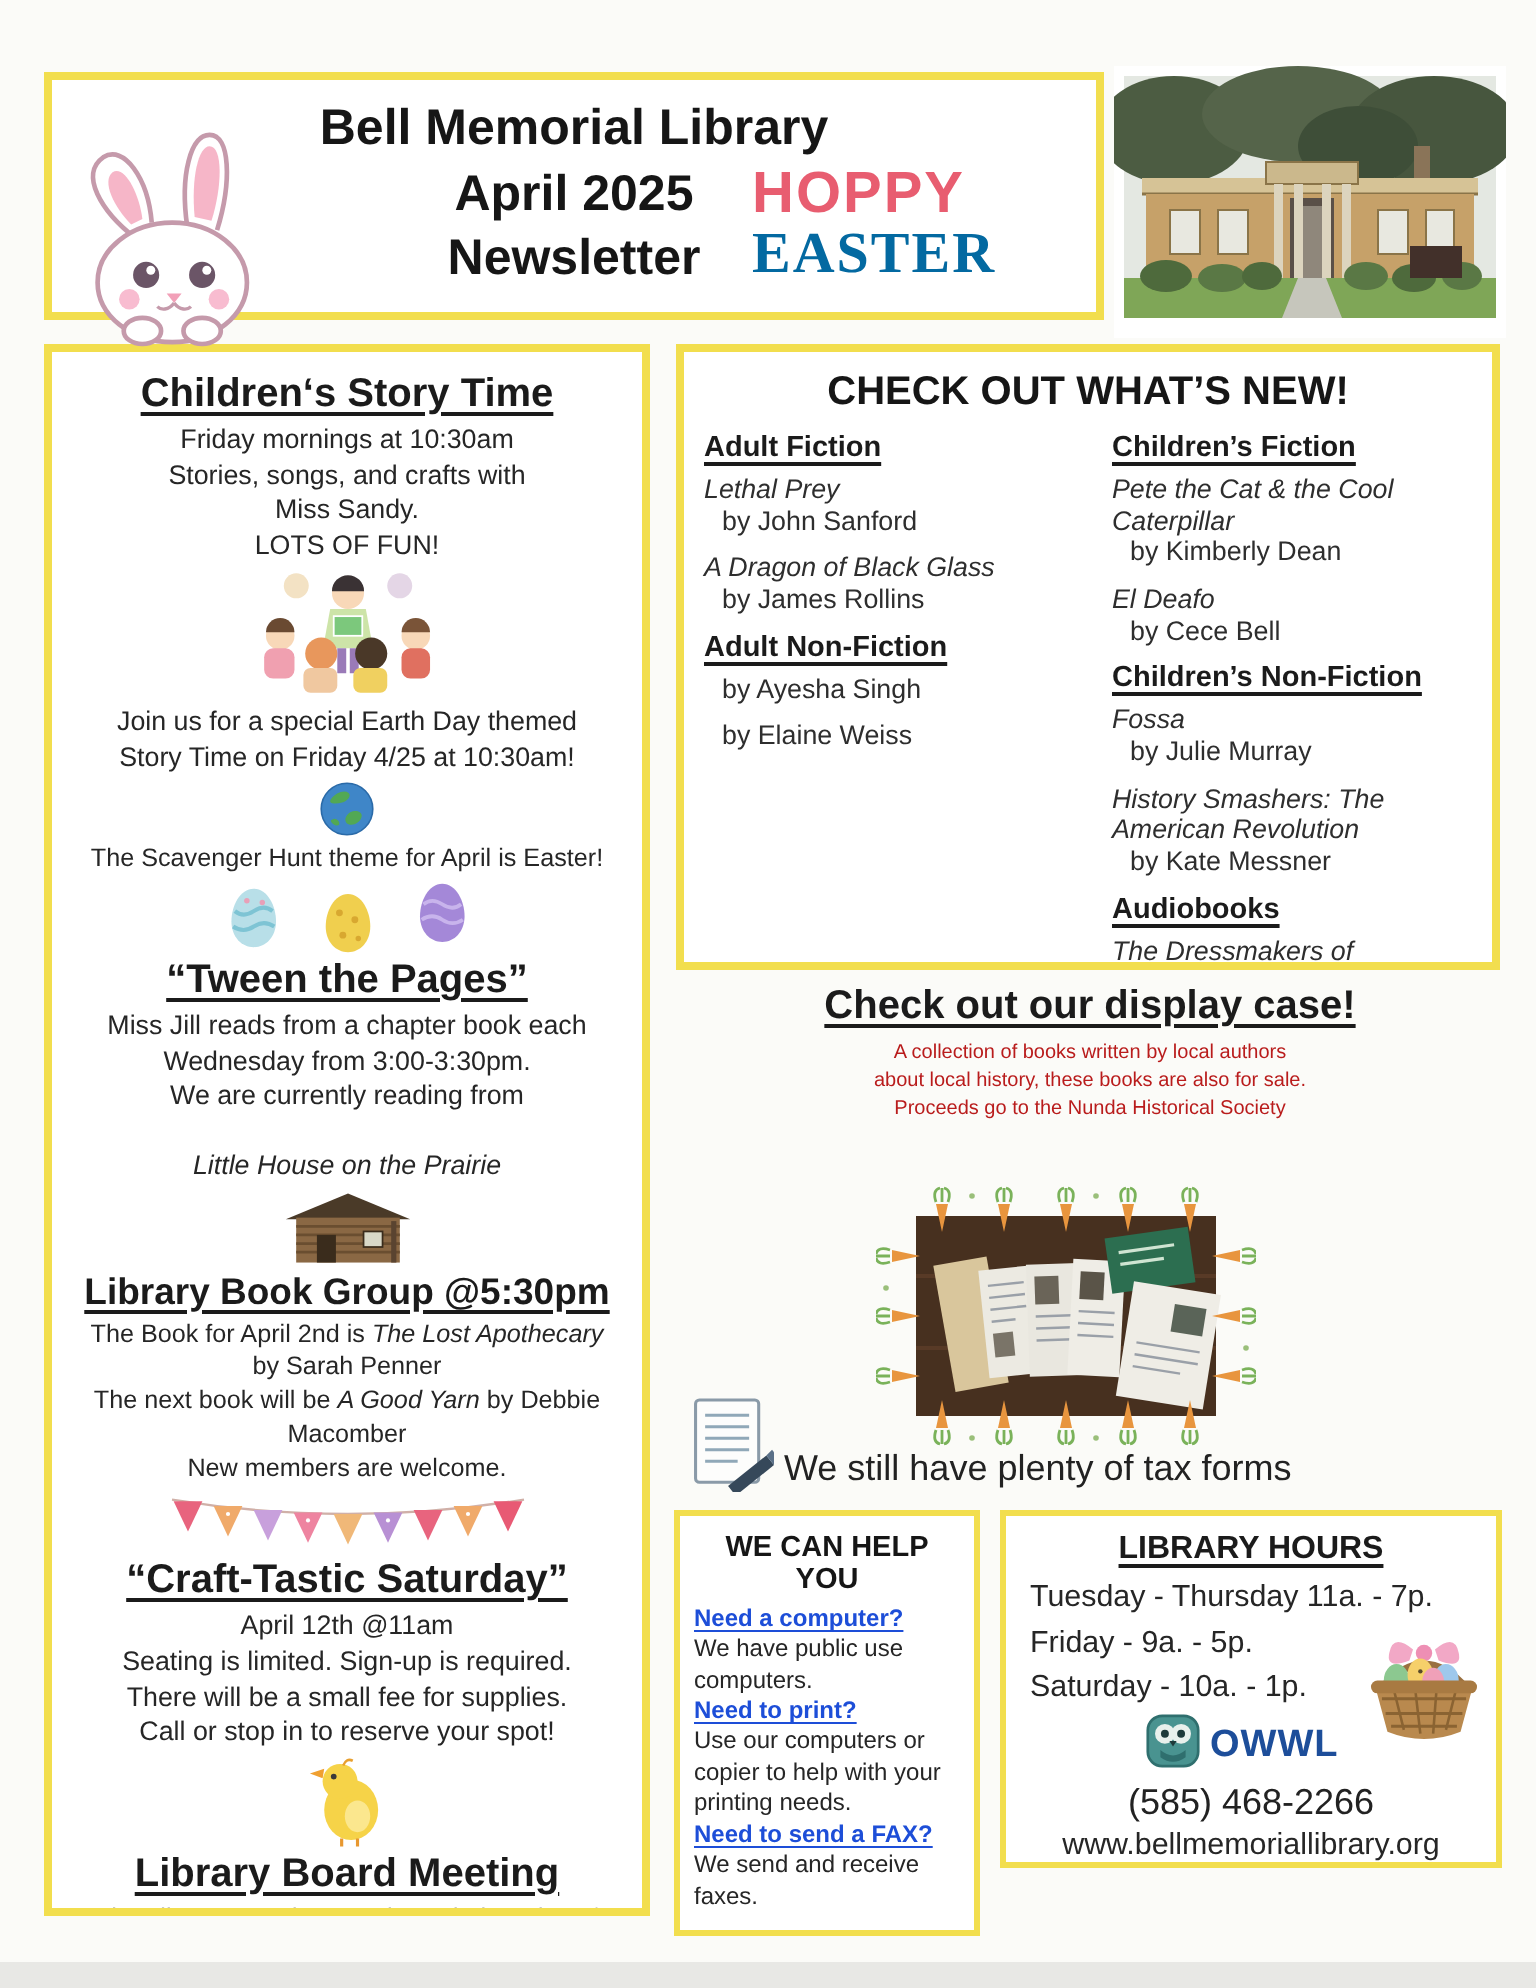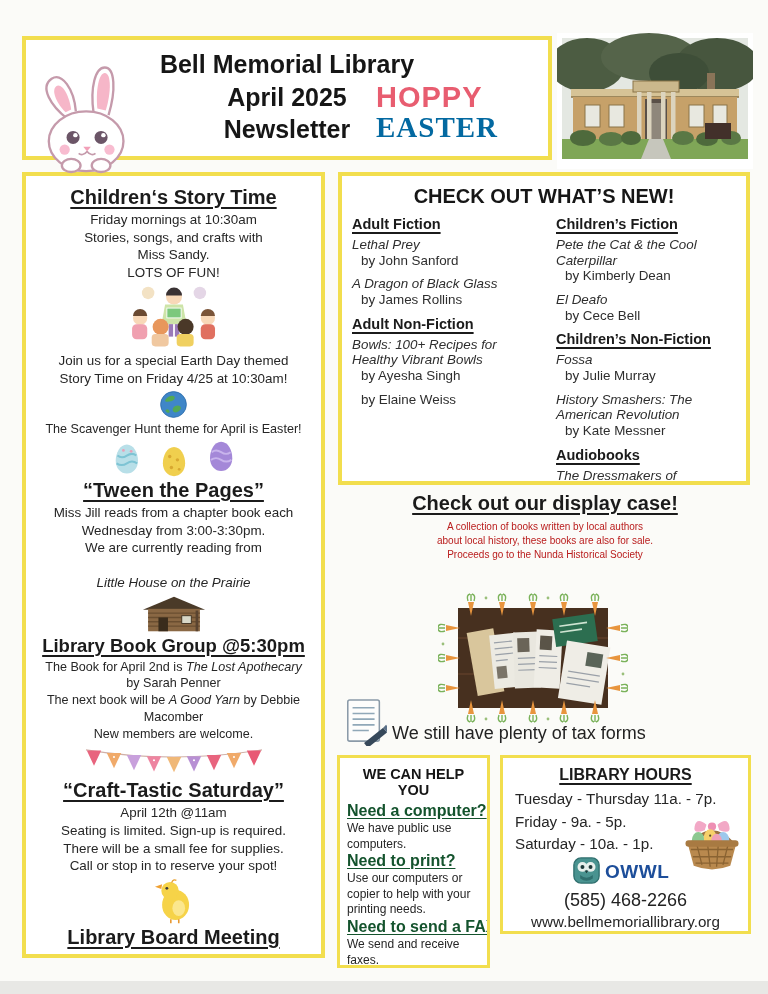--- a/index.html
+++ b/index.html
@@ -38,21 +38,21 @@
   
   #display-sec{position:absolute;left:338px;top:492px;width:414px;text-align:center;height:262px;}
   .disp-h{font-size:20px;margin:0;}
   .disp-body{font-size:10px;line-height:1.42;margin-top:5px;color:#b91c1c;}
   #carrot-photo{position:absolute;top:100px;left:100px;line-height:0;}
   #tax-row{position:absolute;top:206px;left:5px;display:flex;align-items:flex-end;gap:5px;}
   #tax-text{font-size:18px;color:#222;padding-bottom:6px;}
   
   #help-box{left:337px;top:755px;width:153px;height:213px;border-width:3px;padding:5px 7px;text-align:left;}
   .help-h{font-size:14.5px;font-weight:bold;text-align:center;margin:3px 0 4px;color:#161616;}
-  .help-q{font-size:16px;font-weight:bold;text-decoration:underline;text-underline-offset:2px;margin-top:0;white-space:nowrap;color:#14532d;}
+  .help-q{font-size:12px;font-weight:bold;text-decoration:underline;text-underline-offset:2px;margin-top:0;white-space:nowrap;color:#1d4ed8;}
   .help-a{font-size:12px;line-height:1.3;margin-top:1px;color:#262626;}
   #hours-box{left:500px;top:755px;width:251px;height:179px;border-width:3px;padding:6px 10px;text-align:center;}
   .hours-h{font-size:16px;margin:2px 0 4px;}
   .hours-times{text-align:left;font-size:15.2px;line-height:1.48;padding-left:2px;color:#262626;}
   .owwl-row{display:flex;align-items:center;gap:5px;padding-left:60px;margin:1px 0 2px;}
   .owwl-text{font-size:19px;font-weight:bold;color:#1d4e9a;letter-spacing:0.5px;}
   #basket-wrap{position:absolute;right:4px;top:54px;line-height:0;}
   .phone{font-size:18px;margin:1px 0 2px;color:#222;}
   .website{font-size:15.2px;color:#262626;}
   .social{font-size:15.2px;line-height:1.34;color:#262626;}
@@ -255,22 +255,20 @@
       <div class="wn-item">
         <div class="wn-bt pre">Lethal Prey</div>
         <div class="wn-au">by John Sanford</div>
       </div>
       <div class="wn-item">
         <div class="wn-bt pre">A Dragon of Black Glass</div>
         <div class="wn-au">by James Rollins</div>
       </div>
       <div class="wn-cat">Adult Non-Fiction</div>
       <div class="wn-item">
-        <div class="wn-bt pre">Bowls: 100+ Recipes for
-Healthy Vibrant Bowls</div>
         <div class="wn-au">by Ayesha Singh</div>
       </div>
       <div class="wn-item">
         <div class="wn-au">by Elaine Weiss</div>
       </div>
     </div>
     <div class="wn-col">
       <div class="wn-cat">Children’s Fiction</div>
       <div class="wn-item">
         <div class="wn-bt pre">Pete the Cat &amp; the Cool

